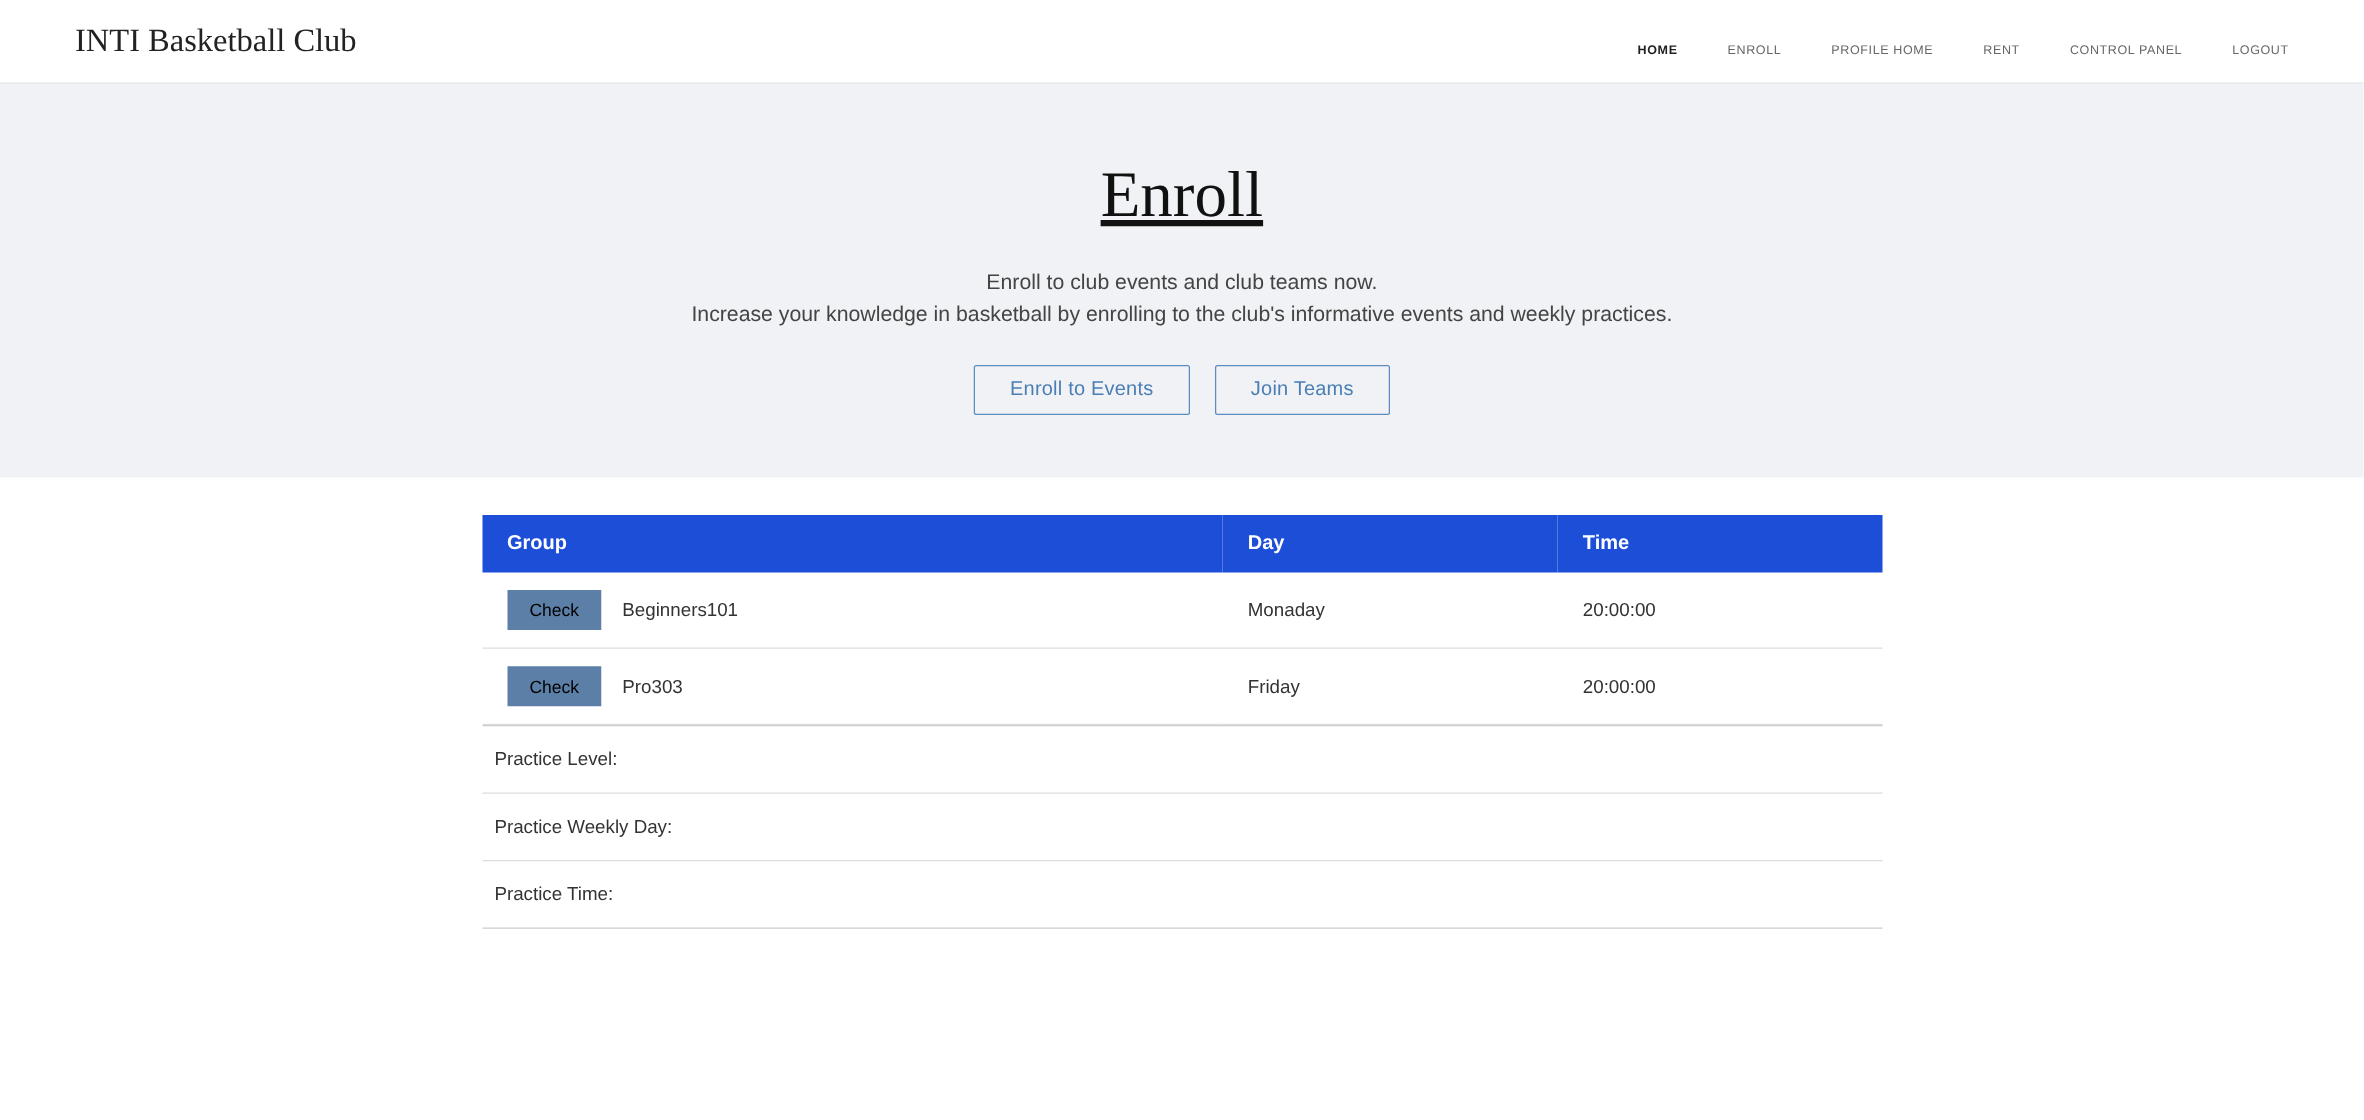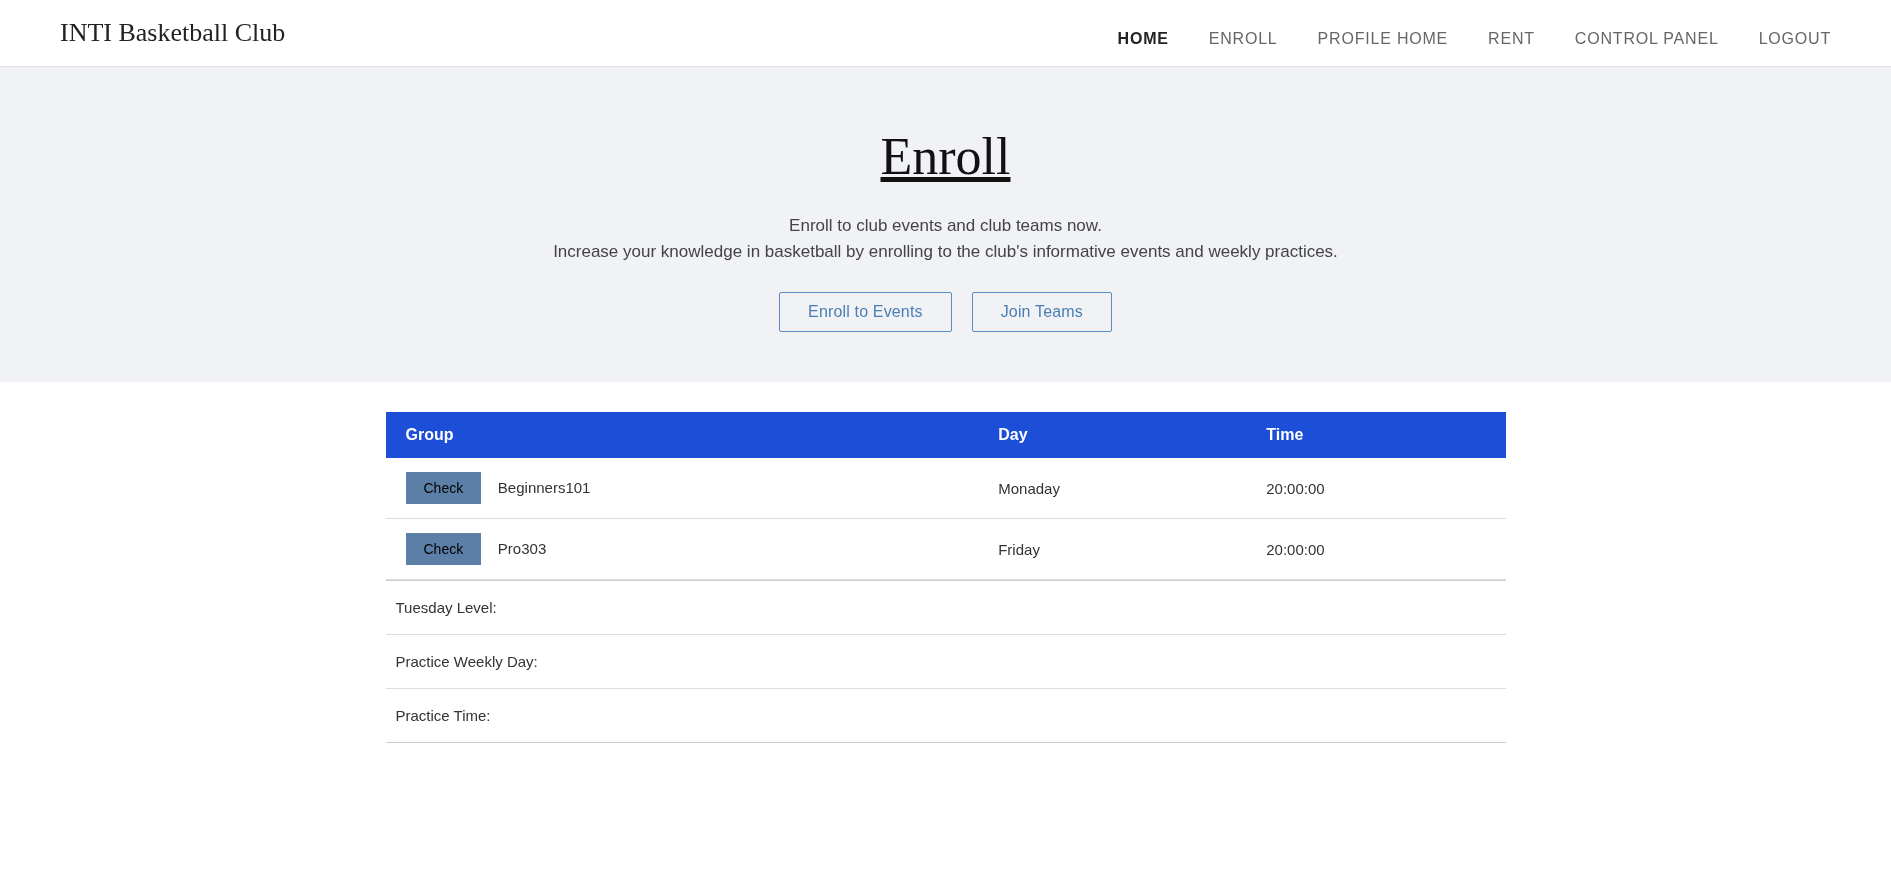--- a/index.html
+++ b/index.html
@@ -32,21 +32,21 @@
     }
 
     .nav-links {
       display: flex;
       gap: 40px;
       list-style: none;
     }
 
     .nav-links li a {
       text-decoration: none;
-      font-size: 16px;
+      font-size: 10px;
       letter-spacing: 0.05em;
       color: #666;
       font-family: Arial, sans-serif;
       font-weight: 500;
     }
 
     .nav-links li a.active {
       color: #222;
       font-weight: 700;
     }
@@ -210,21 +210,21 @@
           &nbsp;&nbsp;&nbsp;<span>Pro303</span>
         </td>
         <td>Friday</td>
         <td>20:00:00</td>
       </tr>
     </tbody>
   </table>
 
   <div class="detail-section">
     <div class="detail-row">
-      <span>Tuesday Level:</span>
+      <span>Practice Level:</span>
     </div>
     <div class="detail-row">
       <span>Practice Weekly Day:</span>
     </div>
     <div class="detail-row">
       <span>Practice Time:</span>
     </div>
   </div>
 
 </div>

